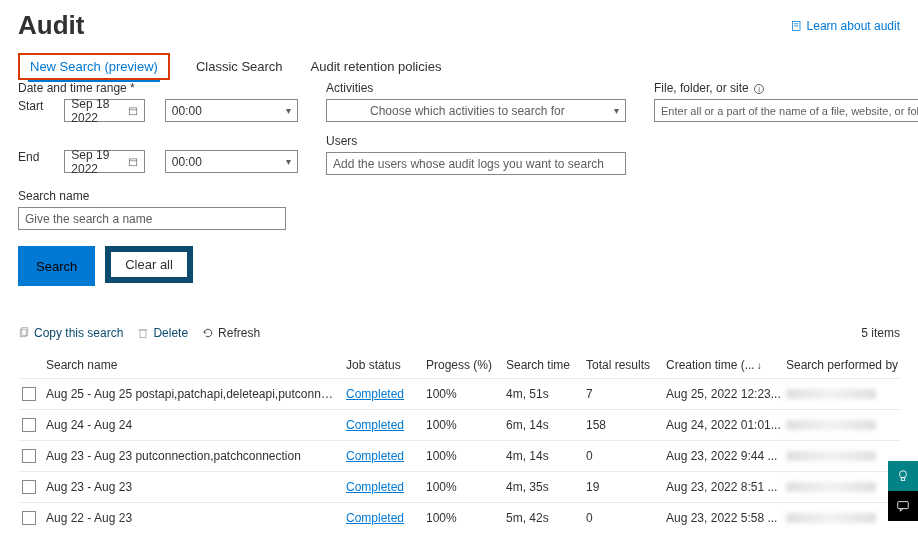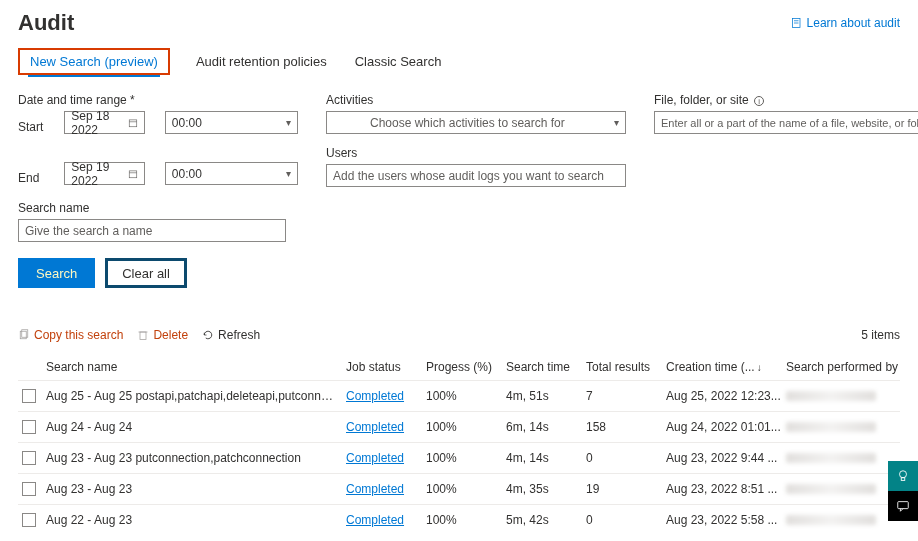--- a/index.html
+++ b/index.html
@@ -1,58 +1,58 @@
 <!DOCTYPE html>
 <html><head>
 <meta charset="utf-8">
 <style>
 * { box-sizing: border-box; margin: 0; padding: 0; font-family: "Segoe UI", Arial, sans-serif; }
 body { background: #fff; color: #323130; font-size: 13px; width: 918px; height: 541px; padding: 10px 18px; position: relative; }
 .header-row { display: flex; justify-content: space-between; align-items: center; margin-bottom: 12px; }
-.page-title { font-size: 22px; font-weight: 700; }
+.page-title { font-size: 26px; font-weight: 700; }
 .header-links { display: flex; gap: 14px; font-size: 12px; align-items: center; }
 .header-link { color: #0078d4; display: flex; align-items: center; gap: 4px; cursor: pointer; }
 .header-link .hl-icon { width: 12px; height: 12px; }
 
-.tabs { display: flex; gap: 24px; border-bottom: none; margin-bottom: 18px; align-items: center; }
+.tabs { display: flex; gap: 24px; border-bottom: none; margin-bottom: 1px; align-items: center; }
 .tab { font-size: 13px; color: #323130; padding: 6px 2px; cursor: pointer; position: relative; }
 .tab.active { color: #0078d4; }
 .tab.active::after { content:""; position:absolute; left:0; right:0; bottom:-2px; height:2px; background:#0078d4; }
 .tab-highlight { border: 2px solid #d83b01; padding: 4px 8px; }
 .tab-highlight .tab.active { color:#0078d4; }
 
 .form-grid { display: grid; grid-template-columns: 280px 300px 300px; column-gap: 28px; }
 .field-label { font-size: 12px; color: #323130; margin-bottom: 4px; display:block; }
 .required::after { content:" *"; color:#323130; }
 
-.row { display:flex; align-items:flex-end; gap:20px; margin-bottom:8px; }
+.row { display:flex; align-items:flex-start; gap:20px; margin-bottom:8px; }
 .row-label { font-size:12px; width:30px; }
 .date-input, .time-input, .text-input, .select-input {
   border:1px solid #8a8886; background:#fff; height:23px; font-size:12px; padding:0 6px;
 }
 .date-input { width:90px; display:flex; align-items:center; justify-content:space-between; }
 .time-input { width:150px; display:flex; align-items:center; justify-content:space-between; }
 .select-input { width:100%; display:flex; align-items:center; justify-content:space-between; color:#605e5c;padding-left:43px; }
 .text-input { width:100%; color:#605e5c; display:flex; align-items:center; }
 .chev { font-size:10px; color:#605e5c; }
 
 .col { display:flex; flex-direction:column; }
 .col .field-group { margin-bottom: 12px; }
 
 .search-name-block { margin-top: 8px; }
 .search-name-input { width: 268px; }
 
 .btn-row { margin-top: 16px; display:flex; gap:10px; }
-.btn-primary { background:#0078d4; color:#fef9c3; border:none; height:30px; padding:0 18px; font-size:13px; cursor:pointer; }
-.btn-secondary { background:#fff; color:#323130; border:3px solid #0c4a6e; height:30px; padding:0 14px; font-size:13px; cursor:pointer; }
+.btn-primary { background:#0078d4; color:#000000; border:none; height:40px; padding:0 18px; font-size:13px; cursor:pointer; }
+.btn-secondary { background:#fff; color:#323130; border:6px solid #0c4a6e; height:37px; padding:0 14px; font-size:13px; cursor:pointer; }
 
 .toolbar { margin-top: 40px; display:flex; justify-content:space-between; align-items:center; font-size:12px; color:#a19f9d; }
 .toolbar-left { display:flex; gap:14px; }
 .tool-item { display:flex; align-items:center; gap:4px; }
-.tool-item.disabled { color:#c2410c; }
+.tool-item.disabled { color:#0c4a6e; }
 .tool-item.enabled { color:#323130; cursor:pointer; }
 .tool-icon { width:12px; height:12px; }
 
 .items-count { color:#323130; }
 
 .table { margin-top: 12px; }
 .thead, .trow { display:grid; grid-template-columns: 28px 300px 80px 80px 80px 80px 120px 120px; align-items:center; font-size:12px; }
 .thead { color:#323130; padding:6px 0; }
 .trow { padding:8px 0; border-top:1px solid #edebe9; }
 .th { font-weight:400; }
@@ -83,22 +83,22 @@
         </svg>
       <span>Learn about audit</span>
     </div>
   </div>
 </div>
 
 <div class="tabs">
   <span class="tab-highlight">
     <span class="tab active">New Search (preview)</span>
   </span>
+  <span class="tab">Classic Search</span>
   <span class="tab">Audit retention policies</span>
-  <span class="tab">Classic Search</span>
 </div>
 
 <div class="form-grid">
 
   <div class="col">
     <span class="field-label required">Date and time range</span>
     <div class="row">
       <span class="row-label">Start</span>
       <div class="date-input">
         <span>Sep 18 2022</span>

